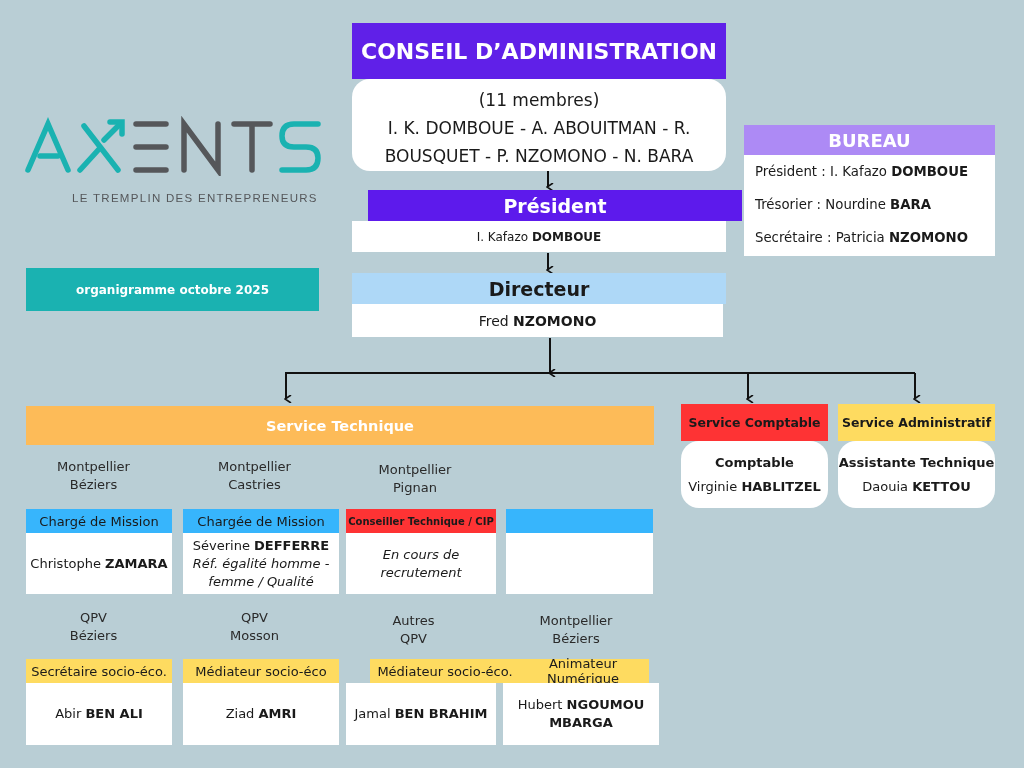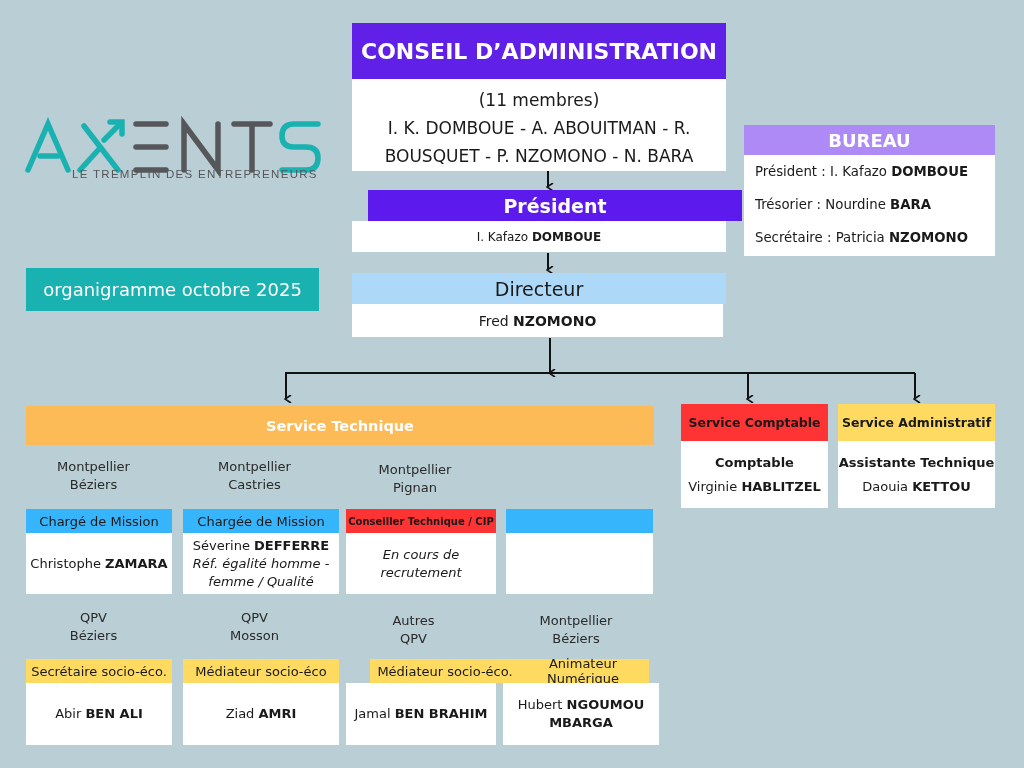--- a/index.html
+++ b/index.html
@@ -4,38 +4,38 @@
 <style>
   html, body { margin: 0; padding: 0; }
   body {
     width: 1024px; height: 768px; position: relative; overflow: hidden;
     background: #b9ced5;
     font-family: "DejaVu Sans", sans-serif;
     color: #1a1a1a;
   }
   .abs { position: absolute; box-sizing: border-box; }
   .white { background: #ffffff; }
-  .center { text-align: center; }
+  .center { text-align: center; border-radius: 18px; }
   .hdr { display: flex; align-items: center; justify-content: center; text-align: center; }
   b, .bold { font-weight: bold; }
 
   
   #logo-mark { left: 24px; top: 116px; width: 300px; height: 60px; }
-  #logo-tagline { left: 72px; top: 168px; width: 250px; font-size: 11.5px; letter-spacing: 1.3px; color: #55575a; font-family: "Liberation Sans", sans-serif; }
-
-  #date-banner { left: 26px; top: 268px; width: 293px; height: 43px; background: #1ab2b1; color: #fff; font-size: 18px; font-weight: normal; }
+  #logo-tagline { left: 72px; top: 192px; width: 250px; font-size: 11.5px; letter-spacing: 1.3px; color: #55575a; font-family: "Liberation Sans", sans-serif; }
+
+  #date-banner { left: 26px; top: 268px; width: 293px; height: 43px; background: #1ab2b1; color: #fff; font-size: 12px; font-weight: bold; }
 
   
   #ca-header { left: 352px; top: 23px; width: 374px; height: 56px; background: #6020e8; color: #fff; font-size: 22px; font-weight: bold; }
   #ca-body { left: 352px; top: 79px; width: 374px; height: 92px; padding-top: 7px; font-size: 17px; line-height: 28px; }
 
   #pres-header { left: 368px; top: 190px; width: 374px; height: 31px; background: #5d1aec; color: #fff; font-size: 19px; font-weight: bold; }
   #pres-body { left: 352px; top: 221px; width: 374px; height: 31px; font-size: 12px; }
 
-  #dir-header { left: 352px; top: 273px; width: 374px; height: 31px; background: #aed8f7; color: #1a1a1a; font-size: 19px; font-weight: normal; }
+  #dir-header { left: 352px; top: 273px; width: 374px; height: 31px; background: #aed8f7; color: #1a1a1a; font-size: 19px; font-weight: bold; }
   #dir-body { left: 352px; top: 304px; width: 371px; height: 33px; font-size: 14px; }
 
   
   #bureau-header { left: 744px; top: 125px; width: 251px; height: 30px; background: #ad8af5; color: #fff; font-size: 18px; font-weight: bold; }
   #bureau-body { left: 744px; top: 155px; width: 251px; height: 101px; padding: 6px 0 0 11px; font-size: 13.3px; }
   #bureau-body .line { height: 33px; line-height: 22px; white-space: nowrap; }
 
   
   #connectors { left: 0; top: 0; width: 1024px; height: 768px; pointer-events: none; }
 

